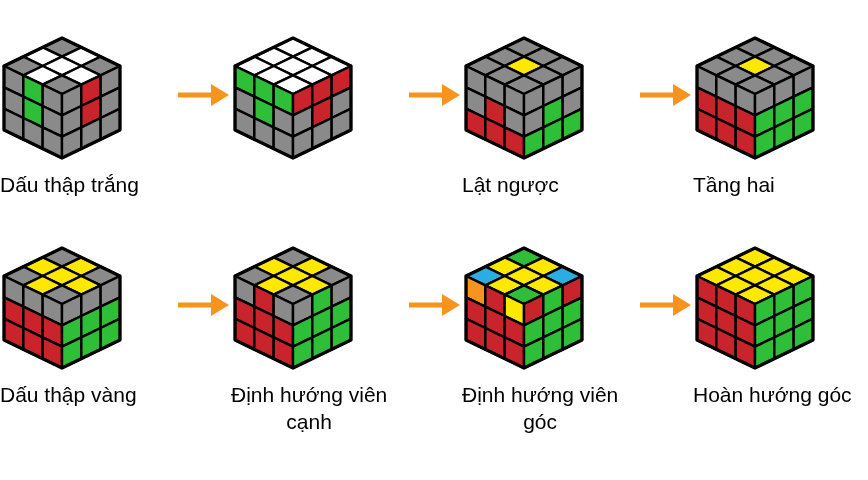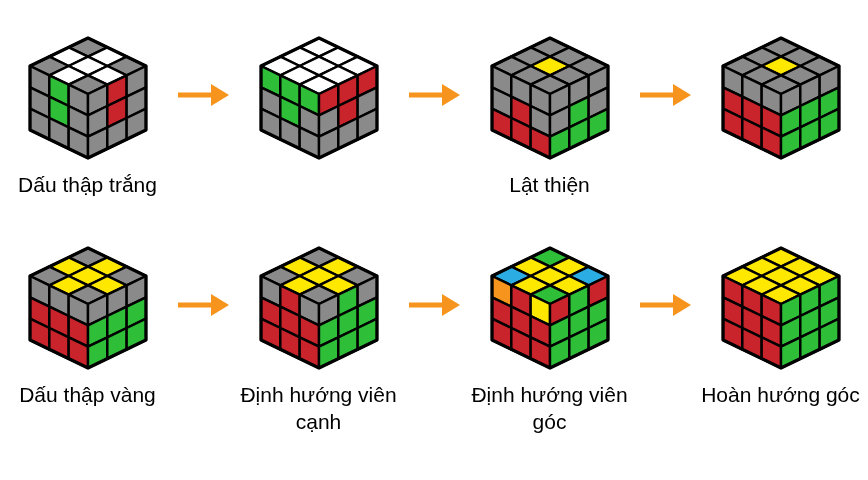--- a/index.html
+++ b/index.html
@@ -14,21 +14,21 @@
     display: flex;
     align-items: flex-start;
     justify-content: center;
     width: 868px;
   }
   .row2 { margin-top: 42px; }
   .step {
     width: 178px;
     display: flex;
     flex-direction: column;
-    align-items: center;
+    align-items: flex-start;
   }
   .cube-wrap { width: 124px; height: 130px; }
   .cube-wrap svg { display: block; }
   .step-label {
     margin-top: 12px;
     font-size: 21px;
     color: #000000;
     text-align: center;
     line-height: 1.25;
     white-space: pre-line;
@@ -153,21 +153,21 @@
             <polygon points="100.66,45.34 119.99,36.01 119.99,57.34 100.66,66.67" fill="#8a8a8a" stroke="#000000" stroke-width="2.4" stroke-linejoin="round"></polygon>
             <polygon points="62.00,85.33 81.33,76.00 81.33,97.33 62.00,106.66" fill="#8a8a8a" stroke="#000000" stroke-width="2.4" stroke-linejoin="round"></polygon>
             <polygon points="81.33,76.00 100.66,66.67 100.66,88.00 81.33,97.33" fill="#2ebe38" stroke="#000000" stroke-width="2.4" stroke-linejoin="round"></polygon>
             <polygon points="100.66,66.67 119.99,57.34 119.99,78.67 100.66,88.00" fill="#8a8a8a" stroke="#000000" stroke-width="2.4" stroke-linejoin="round"></polygon>
             <polygon points="62.00,106.66 81.33,97.33 81.33,118.66 62.00,127.99" fill="#2ebe38" stroke="#000000" stroke-width="2.4" stroke-linejoin="round"></polygon>
             <polygon points="81.33,97.33 100.66,88.00 100.66,109.33 81.33,118.66" fill="#2ebe38" stroke="#000000" stroke-width="2.4" stroke-linejoin="round"></polygon>
             <polygon points="100.66,88.00 119.99,78.67 119.99,100.00 100.66,109.33" fill="#2ebe38" stroke="#000000" stroke-width="2.4" stroke-linejoin="round"></polygon>
             <polygon points="62.00,8.02 119.99,36.01 119.99,100.00 62.00,127.99 4.01,100.00 4.01,36.01" fill="none" stroke="#000000" stroke-width="3.2" stroke-linejoin="round"></polygon>
           </svg>
         </div>
-      <div class="step-label">Lật thiện</div>
+      <div class="step-label">Lật ngược</div>
     </div>
     <div class="arrow">
         <svg width="52" height="26" viewBox="0 0 52 26">
           <rect x="1" y="10.5" width="36" height="5" fill="#f7941d"></rect>
           <polygon points="34,2 52,13 34,24" fill="#f7941d"></polygon>
         </svg>
       </div>
     <div class="step">
       <div class="cube-wrap">
           <svg width="124" height="130" viewBox="0 0 124 130">
@@ -194,20 +194,21 @@
             <polygon points="100.66,45.34 119.99,36.01 119.99,57.34 100.66,66.67" fill="#8a8a8a" stroke="#000000" stroke-width="2.4" stroke-linejoin="round"></polygon>
             <polygon points="62.00,85.33 81.33,76.00 81.33,97.33 62.00,106.66" fill="#2ebe38" stroke="#000000" stroke-width="2.4" stroke-linejoin="round"></polygon>
             <polygon points="81.33,76.00 100.66,66.67 100.66,88.00 81.33,97.33" fill="#2ebe38" stroke="#000000" stroke-width="2.4" stroke-linejoin="round"></polygon>
             <polygon points="100.66,66.67 119.99,57.34 119.99,78.67 100.66,88.00" fill="#2ebe38" stroke="#000000" stroke-width="2.4" stroke-linejoin="round"></polygon>
             <polygon points="62.00,106.66 81.33,97.33 81.33,118.66 62.00,127.99" fill="#2ebe38" stroke="#000000" stroke-width="2.4" stroke-linejoin="round"></polygon>
             <polygon points="81.33,97.33 100.66,88.00 100.66,109.33 81.33,118.66" fill="#2ebe38" stroke="#000000" stroke-width="2.4" stroke-linejoin="round"></polygon>
             <polygon points="100.66,88.00 119.99,78.67 119.99,100.00 100.66,109.33" fill="#2ebe38" stroke="#000000" stroke-width="2.4" stroke-linejoin="round"></polygon>
             <polygon points="62.00,8.02 119.99,36.01 119.99,100.00 62.00,127.99 4.01,100.00 4.01,36.01" fill="none" stroke="#000000" stroke-width="3.2" stroke-linejoin="round"></polygon>
           </svg>
         </div>
+      <div class="step-label">Tầng hai</div>
     </div>
   </div>
 
   <div class="row row2">
     <div class="step">
       <div class="cube-wrap">
           <svg width="124" height="130" viewBox="0 0 124 130">
             <polygon points="62.00,26.68 42.67,17.35 62.00,8.02 81.33,17.35" fill="#8a8a8a" stroke="#000000" stroke-width="2.4" stroke-linejoin="round"></polygon>
             <polygon points="81.33,36.01 62.00,26.68 81.33,17.35 100.66,26.68" fill="#ffe800" stroke="#000000" stroke-width="2.4" stroke-linejoin="round"></polygon>
             <polygon points="100.66,45.34 81.33,36.01 100.66,26.68 119.99,36.01" fill="#8a8a8a" stroke="#000000" stroke-width="2.4" stroke-linejoin="round"></polygon>

